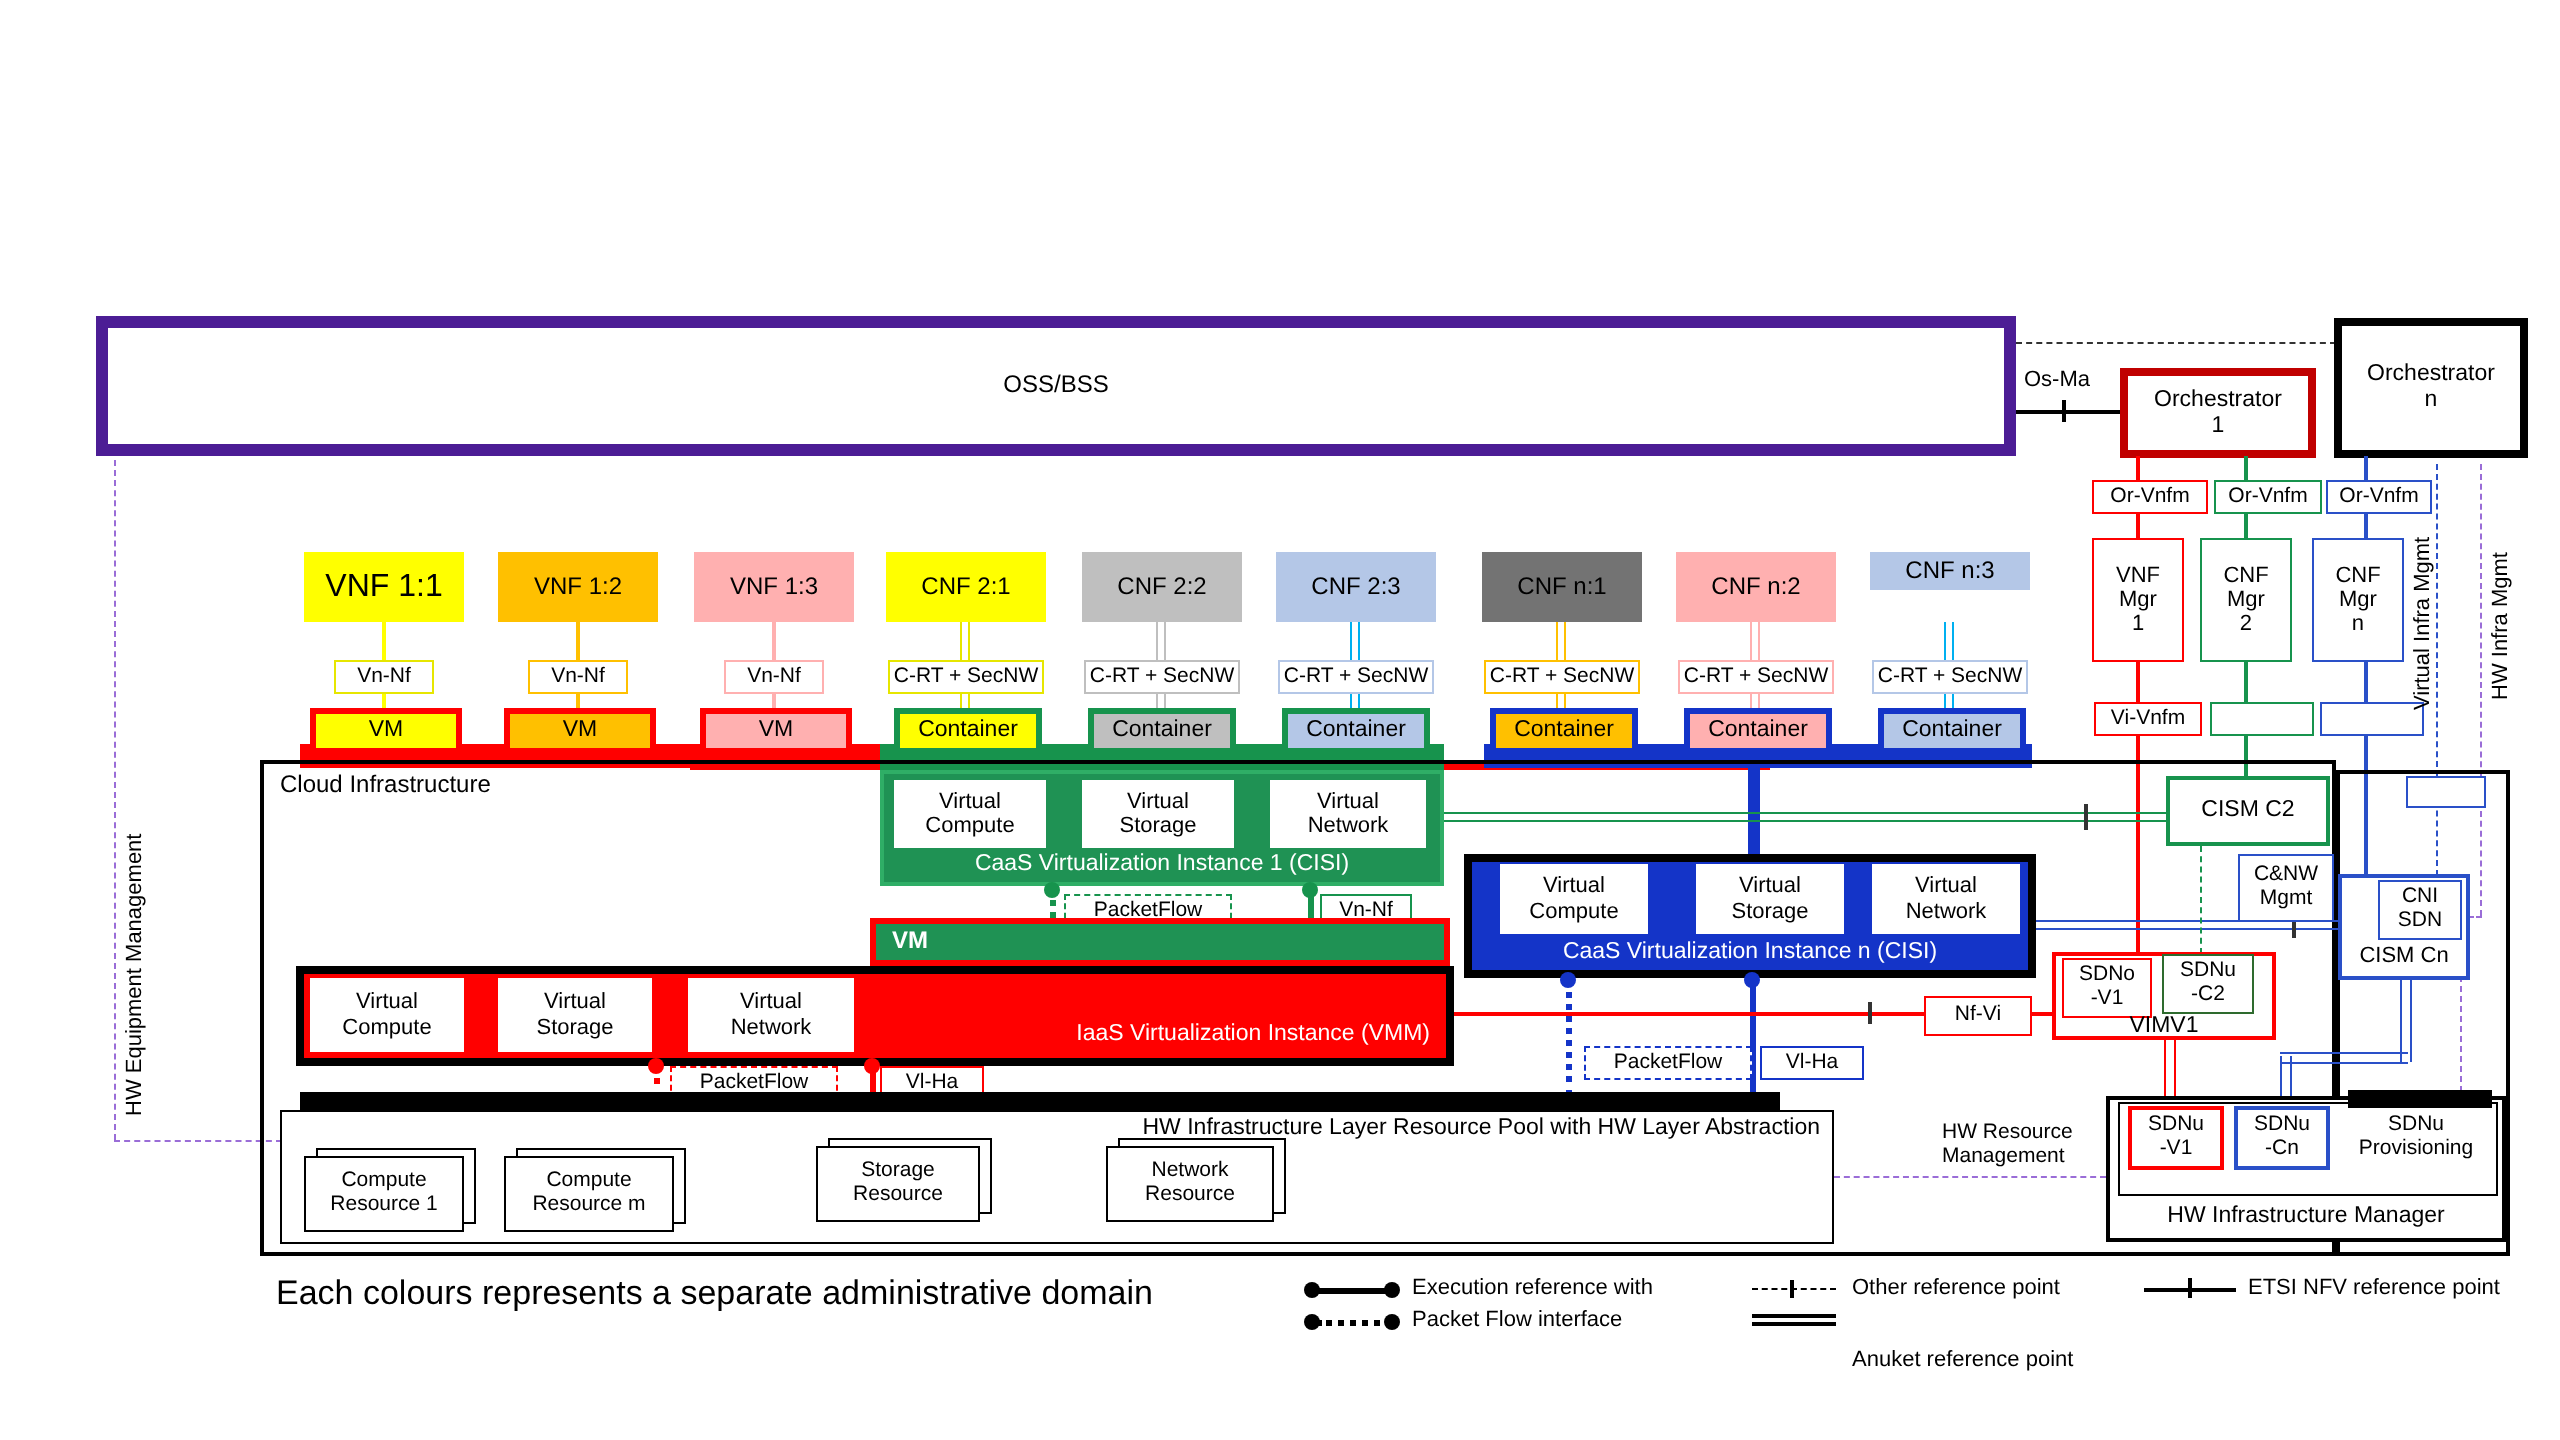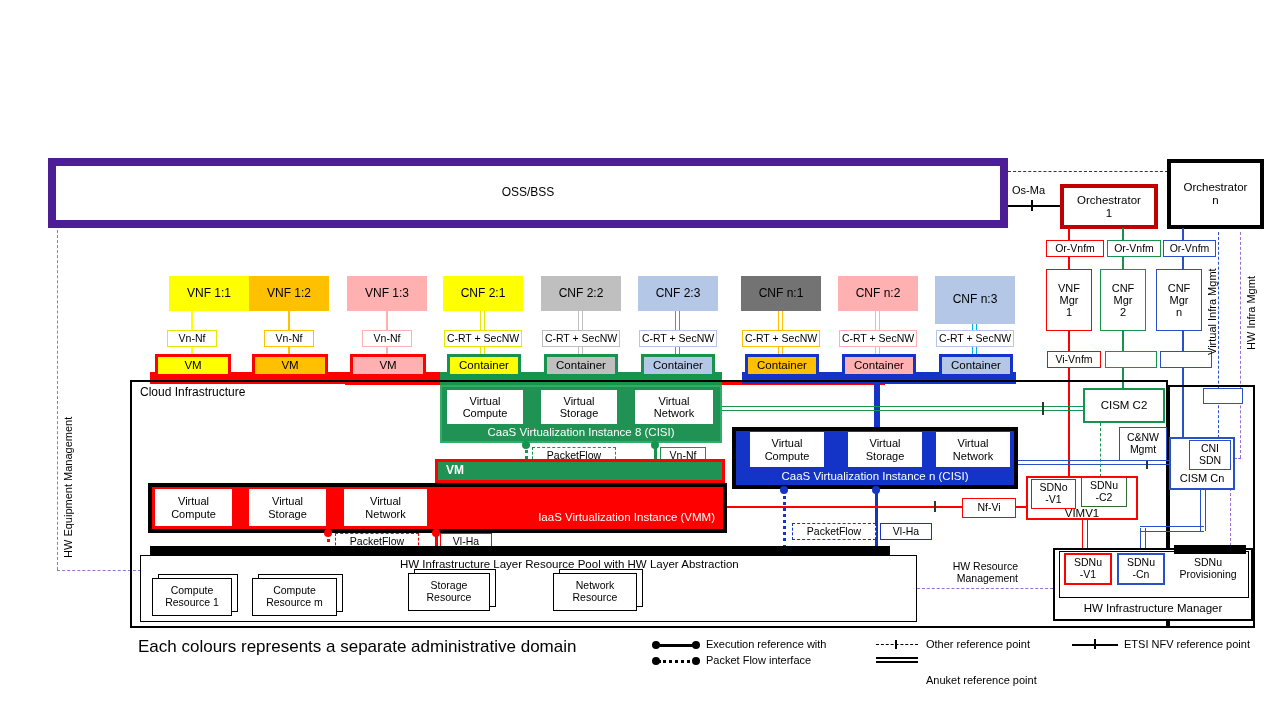--- a/index.html
+++ b/index.html
@@ -13,21 +13,21 @@
   .dot{width:8px;height:8px;border-radius:50%}
   .vtext{writing-mode:vertical-rl;transform:rotate(180deg);display:flex;
          align-items:center;justify-content:center;line-height:1}
   .wt{color:#fff}
 </style>
 </head>
 <body>
 
 <div class="stage">
 
-  <div class="abs bx" style="left:48px;top:158px;width:960px;height:70px;border:8px solid #4c1d95;font-size:12px">
+  <div class="abs bx" style="left:48px;top:158px;width:960px;height:70px;border:6px solid #4c1d95;font-size:12px">
     <span>OSS/BSS</span>
   </div>
   <div class="abs" style="left:1008px;top:171px;width:160px;height:0;border-top:1.5px dashed #333"></div>
   <div class="abs" style="left:1008px;top:205px;width:52px;height:2px;background:#000"></div>
   <div class="abs" style="left:1031px;top:200px;width:2px;height:11px;background:#000"></div>
   <div class="abs nb" style="left:1012px;top:184px;width:50px;font-size:11px">Os-Ma</div>
   <div class="abs bx ml" style="left:1060px;top:184px;width:98px;height:45px;border:4px solid #c00000;font-size:11.5px">Orchestrator
 1</div>
   <div class="abs bx ml" style="left:1167px;top:159px;width:97px;height:70px;border:4px solid #000;font-size:11.5px">Orchestrator
 n</div>
@@ -65,29 +65,29 @@
   <div class="abs" style="left:191px;top:311px;width:1.5px;height:46px;background:#ffff00"></div>
   <div class="abs" style="left:288px;top:311px;width:1.5px;height:46px;background:#ffc000"></div>
   <div class="abs" style="left:386px;top:311px;width:1.5px;height:46px;background:#ffb0b0"></div>
   <div class="abs" style="left:480px;top:311px;width:5px;height:46px;border-left:1.5px solid #e6e600;border-right:1.5px solid #e6e600"></div>
   <div class="abs" style="left:578px;top:311px;width:5px;height:46px;border-left:1.5px solid #bfbfbf;border-right:1.5px solid #bfbfbf"></div>
   <div class="abs" style="left:675px;top:311px;width:5px;height:46px;border-left:1.5px solid #00b0f0;border-right:1.5px solid #00b0f0"></div>
   <div class="abs" style="left:778px;top:311px;width:5px;height:46px;border-left:1.5px solid #ffc000;border-right:1.5px solid #ffc000"></div>
   <div class="abs" style="left:875px;top:311px;width:5px;height:46px;border-left:1.5px solid #ffb0b0;border-right:1.5px solid #ffb0b0"></div>
   <div class="abs" style="left:972px;top:311px;width:5px;height:46px;border-left:1.5px solid #00b0f0;border-right:1.5px solid #00b0f0"></div>
 
-  <div class="abs bx" style="left:169px;top:276px;width:80px;height:35px;background:#ffff00;border:none;font-size:12px">VNF 1:1</div>
+  <div class="abs bx" style="left:152px;top:276px;width:80px;height:35px;background:#ffff00;border:none;font-size:16px">VNF 1:1</div>
   <div class="abs bx" style="left:249px;top:276px;width:80px;height:35px;background:#ffc000;border:none;font-size:12px">VNF 1:2</div>
   <div class="abs bx" style="left:347px;top:276px;width:80px;height:35px;background:#ffb0b0;border:none;font-size:12px">VNF 1:3</div>
   <div class="abs bx" style="left:443px;top:276px;width:80px;height:35px;background:#ffff00;border:none;font-size:12px">CNF 2:1</div>
   <div class="abs bx" style="left:541px;top:276px;width:80px;height:35px;background:#bfbfbf;border:none;font-size:12px">CNF 2:2</div>
   <div class="abs bx" style="left:638px;top:276px;width:80px;height:35px;background:#b4c7e7;border:none;font-size:12px">CNF 2:3</div>
   <div class="abs bx" style="left:741px;top:276px;width:80px;height:35px;background:#737373;border:none;font-size:12px">CNF n:1</div>
   <div class="abs bx" style="left:838px;top:276px;width:80px;height:35px;background:#ffb0b0;border:none;font-size:12px">CNF n:2</div>
-  <div class="abs bx" style="left:935px;top:276px;width:80px;height:48px;background:#b4c7e7;border:none;font-size:12px">CNF n:3</div>
+  <div class="abs bx" style="left:935px;top:276px;width:80px;height:19px;background:#b4c7e7;border:none;font-size:12px">CNF n:3</div>
 
   <div class="abs bx" style="left:167px;top:330px;width:50px;height:17px;border-color:#e6e600;font-size:10.5px">Vn-Nf</div>
   <div class="abs bx" style="left:264px;top:330px;width:50px;height:17px;border-color:#ffc000;font-size:10.5px">Vn-Nf</div>
   <div class="abs bx" style="left:362px;top:330px;width:50px;height:17px;border-color:#ffb0b0;font-size:10.5px">Vn-Nf</div>
   <div class="abs bx" style="left:444px;top:330px;width:78px;height:17px;border-color:#e6e600;font-size:10.5px">C-RT + SecNW</div>
   <div class="abs bx" style="left:542px;top:330px;width:78px;height:17px;border-color:#bfbfbf;font-size:10.5px">C-RT + SecNW</div>
   <div class="abs bx" style="left:639px;top:330px;width:78px;height:17px;border-color:#b4c7e7;font-size:10.5px">C-RT + SecNW</div>
   <div class="abs bx" style="left:742px;top:330px;width:78px;height:17px;border-color:#ffc000;font-size:10.5px">C-RT + SecNW</div>
   <div class="abs bx" style="left:839px;top:330px;width:78px;height:17px;border-color:#ffb0b0;font-size:10.5px">C-RT + SecNW</div>
   <div class="abs bx" style="left:936px;top:330px;width:78px;height:17px;border-color:#b4c7e7;font-size:10.5px">C-RT + SecNW</div>
@@ -112,21 +112,21 @@
   <div class="abs" style="left:1168px;top:385px;width:87px;height:243px;border:2px solid #000;background:none"></div>
   <div class="abs nb" style="left:140px;top:385px;font-size:12px">Cloud  Infrastructure</div>
 
   <div class="abs" style="left:440px;top:385px;width:282px;height:58px;background:#1f9254;border:2px solid #2fae66"></div>
   <div class="abs bx ml" style="left:447px;top:390px;width:76px;height:34px;border:none">Virtual
 Compute</div>
   <div class="abs bx ml" style="left:541px;top:390px;width:76px;height:34px;border:none">Virtual
 Storage</div>
   <div class="abs bx ml" style="left:635px;top:390px;width:78px;height:34px;border:none">Virtual
 Network</div>
-  <div class="abs nb wt" style="left:445px;top:426px;width:272px;text-align:center;font-size:11.5px">CaaS Virtualization Instance 8 (CISI)</div>
+  <div class="abs nb wt" style="left:445px;top:426px;width:272px;text-align:center;font-size:11.5px">CaaS Virtualization Instance 1 (CISI)</div>
 
   <div class="abs" style="left:525px;top:443px;width:0;height:46px;border-left:3px dotted #17934d"></div>
   <div class="abs" style="left:654px;top:443px;width:2.5px;height:46px;background:#17934d"></div>
   <div class="abs dot" style="left:522px;top:441px;background:#17934d"></div>
   <div class="abs dot" style="left:522px;top:482px;background:#17934d"></div>
   <div class="abs dot" style="left:651px;top:441px;background:#17934d"></div>
   <div class="abs dot" style="left:651px;top:482px;background:#17934d"></div>
   <div class="abs bx" style="left:532px;top:447px;width:84px;height:17px;border:1.5px dashed #17934d;font-size:10.5px">PacketFlow</div>
   <div class="abs bx" style="left:660px;top:447px;width:46px;height:17px;border:1.5px solid #17934d;font-size:10.5px">Vn-Nf</div>
 
@@ -174,21 +174,21 @@
 
   <div class="abs" style="left:1018px;top:460px;width:151px;height:5px;border-top:1.5px solid #2a50c8;border-bottom:1.5px solid #2a50c8"></div>
   <div class="abs" style="left:1146px;top:456px;width:2px;height:13px;background:#333"></div>
 
   <div class="abs" style="left:727px;top:506px;width:299px;height:2px;background:#ff0000"></div>
   <div class="abs" style="left:934px;top:501px;width:2px;height:11px;background:#333"></div>
   <div class="abs bx" style="left:962px;top:498px;width:54px;height:20px;border:1.5px solid #ff0000;font-size:10.5px">Nf-Vi</div>
 
   <div class="abs" style="left:150px;top:546px;width:740px;height:9px;background:#000"></div>
   <div class="abs" style="left:140px;top:555px;width:777px;height:67px;border:1.5px solid #000;background:none"></div>
-  <div class="abs nb" style="left:400px;top:558px;width:510px;font-size:11.5px">HW Infrastructure Layer Resource Pool with HW Layer Abstraction</div>
+  <div class="abs nb" style="left:400px;top:558px;width:510px;text-align:right;font-size:11.5px">HW Infrastructure Layer Resource Pool with HW Layer Abstraction</div>
 
   <div class="abs" style="left:158px;top:574px;width:80px;height:38px;border:1.5px solid #000;background:#fff"></div>
   <div class="abs bx ml" style="left:152px;top:578px;width:80px;height:38px;font-size:10.5px">Compute
 Resource 1</div>
   <div class="abs" style="left:258px;top:574px;width:85px;height:38px;border:1.5px solid #000;background:#fff"></div>
   <div class="abs bx ml" style="left:252px;top:578px;width:85px;height:38px;font-size:10.5px">Compute
 Resource m</div>
   <div class="abs" style="left:414px;top:569px;width:82px;height:38px;border:1.5px solid #000;background:#fff"></div>
   <div class="abs bx ml" style="left:408px;top:573px;width:82px;height:38px;font-size:10.5px">Storage
 Resource</div>
@@ -223,21 +223,21 @@
   <div class="abs" style="left:1174px;top:545px;width:72px;height:9px;background:#000"></div>
   <div class="abs bx ml" style="left:1064px;top:553px;width:48px;height:32px;border:2px solid #ff0000;font-size:10.5px">SDNu
 -V1</div>
   <div class="abs bx ml" style="left:1117px;top:553px;width:48px;height:32px;border:2px solid #2a50c8;font-size:10.5px">SDNu
 -Cn</div>
   <div class="abs nb ml" style="left:1168px;top:556px;width:80px;text-align:center;font-size:10.5px">SDNu
 Provisioning</div>
   <div class="abs nb" style="left:1055px;top:602px;width:196px;text-align:center;font-size:11.5px">HW Infrastructure Manager</div>
 
   <div class="abs" style="left:917px;top:588px;width:136px;height:0;border-top:1.5px dashed #9a6dd7"></div>
-  <div class="abs nb ml" style="left:928px;top:560px;width:90px;text-align:right;font-size:10.5px">HW Resource
+  <div class="abs nb ml" style="left:971px;top:560px;width:90px;text-align:left;font-size:10.5px">HW Resource
 Management</div>
 
   <div class="abs" style="left:656px;top:644px;width:40px;height:3px;background:#000"></div>
   <div class="abs dot" style="left:652px;top:641px;background:#000"></div>
   <div class="abs dot" style="left:692px;top:641px;background:#000"></div>
   <div class="abs nb" style="left:706px;top:638px;font-size:11px">Execution reference with</div>
 
   <div class="abs" style="left:658px;top:660px;width:38px;height:0;border-top:3px dotted #000"></div>
   <div class="abs dot" style="left:652px;top:657px;background:#000"></div>
   <div class="abs dot" style="left:692px;top:657px;background:#000"></div>

